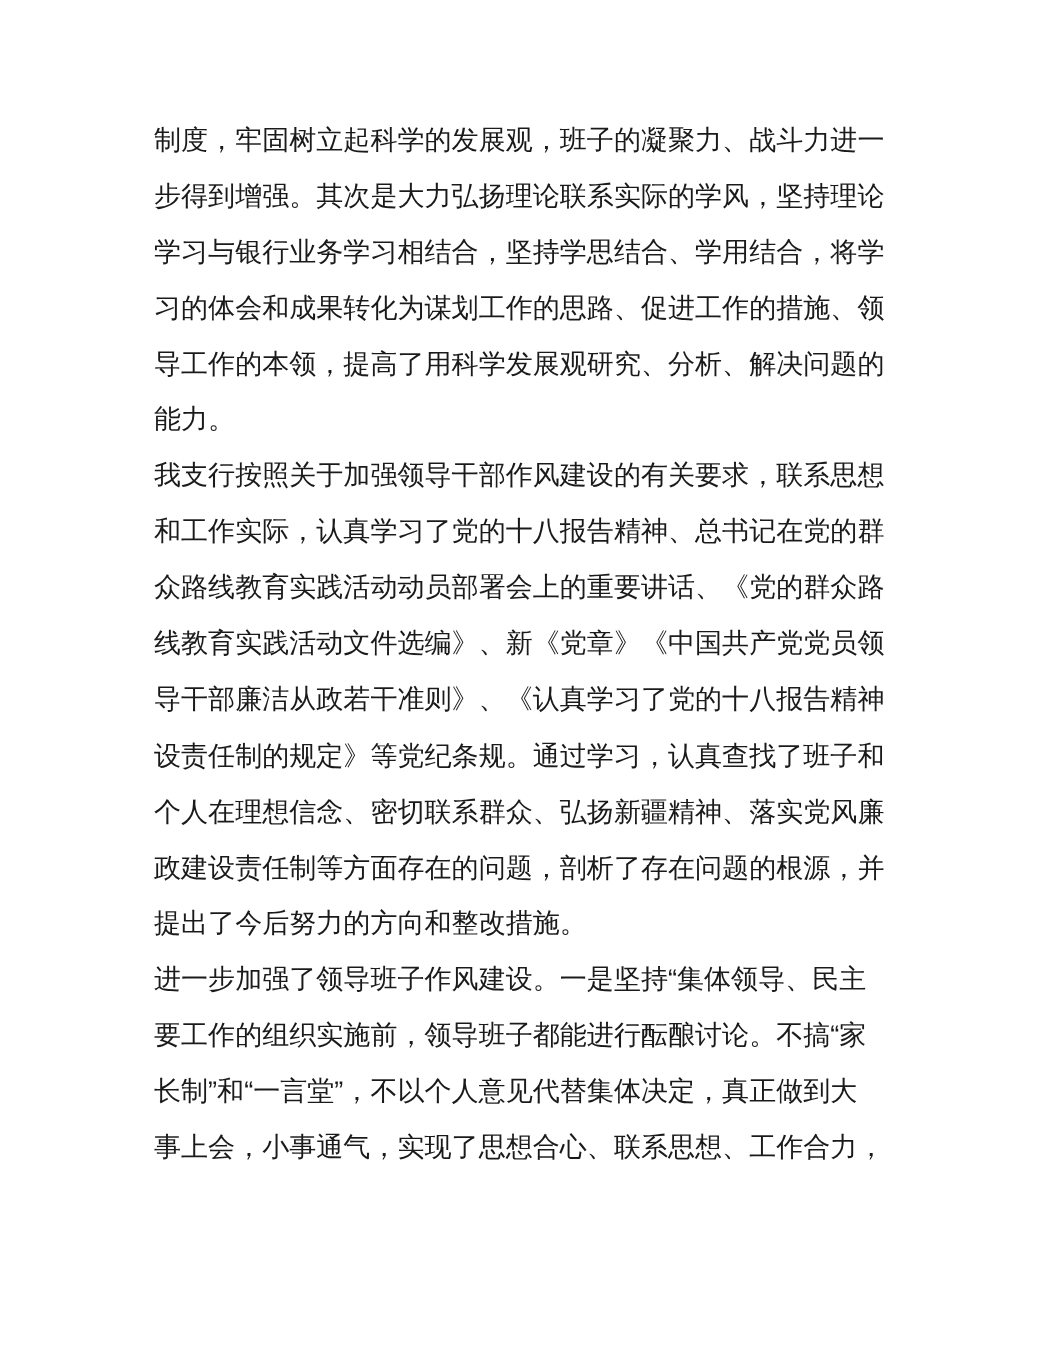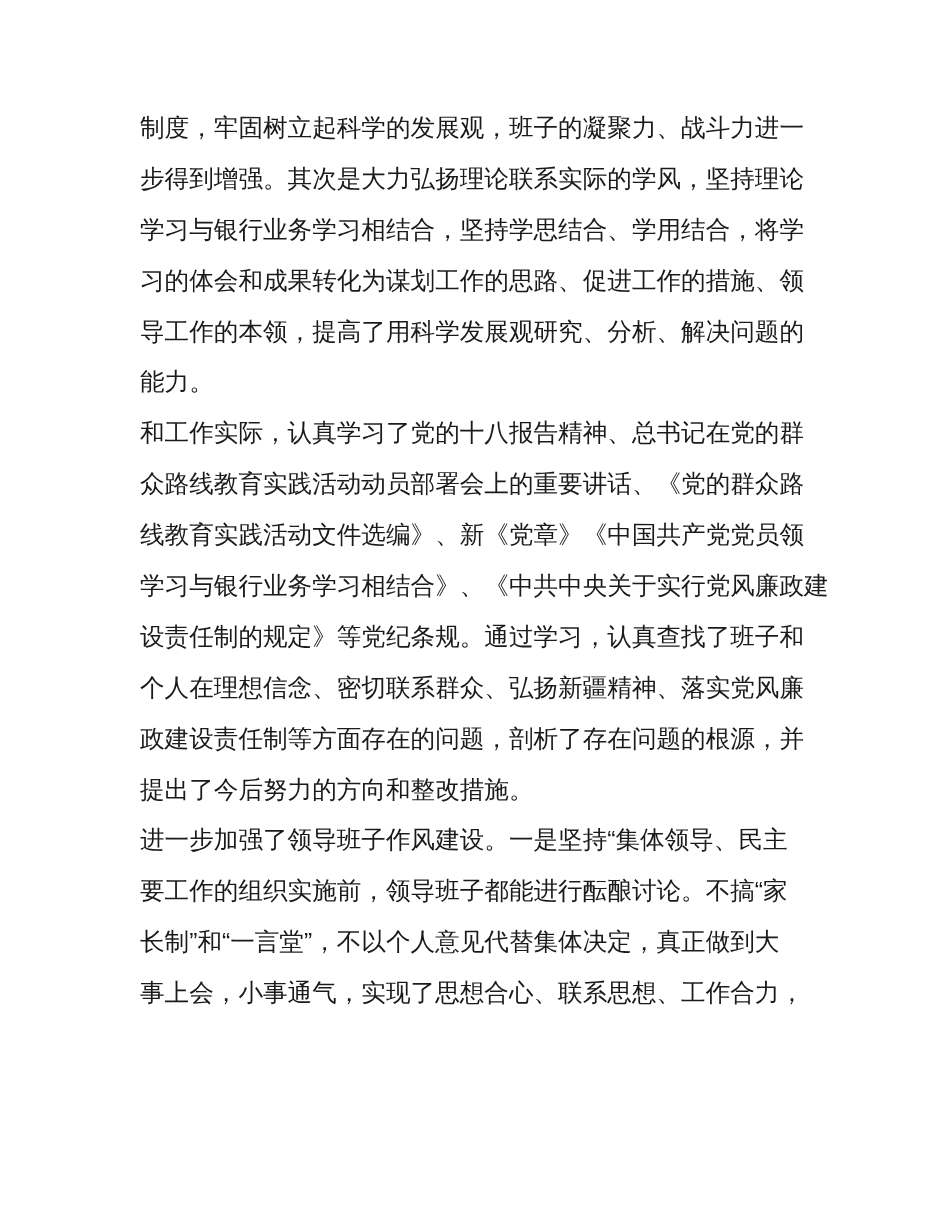--- a/index.html
+++ b/index.html
@@ -19,24 +19,25 @@
 </head>
 <body>
 
 <div class="page">
   <span class="line">制度，牢固树立起科学的发展观，班子的凝聚力、战斗力进一</span>
   <span class="line">步得到增强。其次是大力弘扬理论联系实际的学风，坚持理论</span>
   <span class="line">学习与银行业务学习相结合，坚持学思结合、学用结合，将学</span>
   <span class="line">习的体会和成果转化为谋划工作的思路、促进工作的措施、领</span>
   <span class="line">导工作的本领，提高了用科学发展观研究、分析、解决问题的</span>
   <span class="line">能力。</span>
+  <span class="line">我支行按照关于加强领导干部作风建设的有关要求，联系思想</span>
   <span class="line">和工作实际，认真学习了党的十八报告精神、总书记在党的群</span>
   <span class="line">众路线教育实践活动动员部署会上的重要讲话、《党的群众路</span>
   <span class="line">线教育实践活动文件选编》、新《党章》《中国共产党党员领</span>
-  <span class="line">学习与银行业务学习相结合》、《中共中央关于实行党风廉政建</span>
+  <span class="line">导干部廉洁从政若干准则》、《认真学习了党的十八报告精神</span>
   <span class="line">设责任制的规定》等党纪条规。通过学习，认真查找了班子和</span>
   <span class="line">个人在理想信念、密切联系群众、弘扬新疆精神、落实党风廉</span>
   <span class="line">政建设责任制等方面存在的问题，剖析了存在问题的根源，并</span>
   <span class="line">提出了今后努力的方向和整改措施。</span>
   <span class="line">进一步加强了领导班子作风建设。一是坚持“集体领导、民主</span>
   <span class="line">要工作的组织实施前，领导班子都能进行酝酿讨论。不搞“家</span>
   <span class="line">长制”和“一言堂”，不以个人意见代替集体决定，真正做到大</span>
   <span class="line">事上会，小事通气，实现了思想合心、联系思想、工作合力，</span>
 </div>
 

